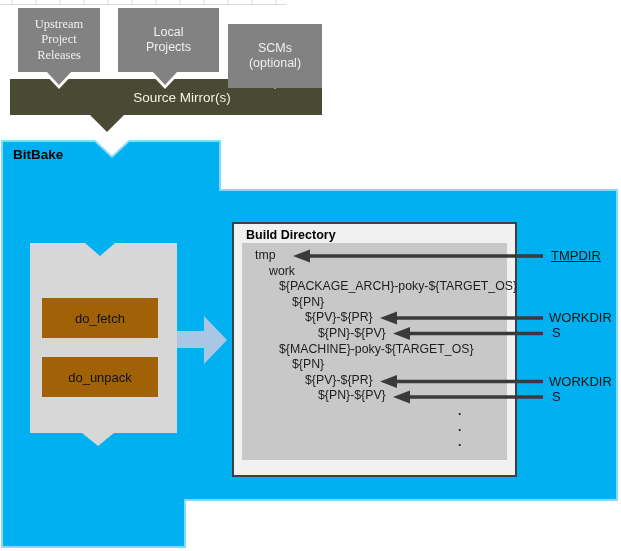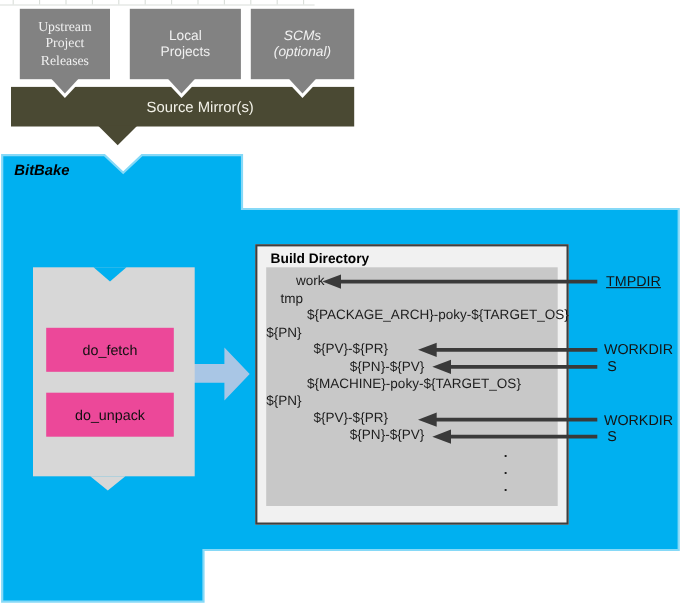--- a/index.html
+++ b/index.html
@@ -9,40 +9,40 @@
   svg.layer { position:absolute; left:0; top:0; }
   svg.overlay { pointer-events:none; z-index:10; }
 
   
   .src-box { position:absolute; background:#828282; color:#f0f0f0;
              display:flex; align-items:center; justify-content:center;
              text-align:center; font-size:12.5px; line-height:15.5px;
              white-space:pre-line; z-index:2; }
   .src-box.b1 { left:18px;  top:8px; width:82px; height:64px;font-family:Liberation Serif, serif; }
   .src-box.b2 { left:118px; top:8px; width:101px; height:64px; }
-  .src-box.b3 { left:228px; top:8px; width:94px; height:64px;font-style:italic; }
+  .src-box.b3 { left:228px; top:24px; width:94px; height:64px; }
 
   
   .mirror-label { position:absolute; left:10px; top:79px; width:312px; height:36px;
                   display:flex; align-items:center; justify-content:center;
                   color:#f3f2e9; font-size:13.5px; z-index:2;margin-left:16px; }
 
   
   .bitbake-label { position:absolute; left:13px; top:147px; font-weight:bold;
-                   font-size:13.5px; color:#000; z-index:2;font-style:italic; }
+                   font-size:13.5px; color:#000; z-index:2; }
 
   
   .sf-panel { position:absolute; left:30px; top:243px; width:147px; height:190px;
               background:#d7d7d7; z-index:2; }
   .sf-notch { position:absolute; left:55px; top:0; width:0; height:0;
               border-left:15px solid transparent; border-right:15px solid transparent;
               border-top:13px solid #00b0f0; }
   .sf-title { position:absolute; left:8px; top:21px; font-weight:bold;
               font-size:13px; color:#000; }
-  .task { position:absolute; left:12px; width:116px; height:40px; background:#ec4899;
+  .task { position:absolute; left:12px; width:116px; height:40px; background:#a16207;
           color:#101010; font-size:13px; display:flex; align-items:center;
           justify-content:center; }
   .task.t1 { top:55px; }
   .task.t2 { top:114px; }
   .sf-tail { position:absolute; left:82px; top:433px; width:0; height:0; z-index:2;
              border-left:16px solid transparent; border-right:16px solid transparent;
              border-top:13px solid #d7d7d7; }
 
   
   .bd-panel { position:absolute; left:232px; top:222px; width:285px; height:255px;
@@ -50,22 +50,22 @@
               z-index:3; }
   .bd-title { position:absolute; left:12px; top:4px; font-weight:bold;
               font-size:12.5px; color:#000; }
   .bd-tree { position:absolute; left:8px; top:19px; width:265px; height:217px;
              background:#c8c8c8; box-sizing:border-box; padding-top:5px;
              font-size:12.3px; color:#1d1d1d; }
   .bd-tree .ln { height:15.6px; line-height:15.6px; white-space:pre; }
   .ln.i1 { padding-left:13px; }
   .ln.i2 { padding-left:27px; }
   .ln.i3 { padding-left:37px; }
-  .ln.i4 { }
-  .ln.i5 { padding-left:43px; }
+  .ln.i4 { padding-left:50px; }
+  .ln.i5 { padding-left:63px; }
   .ln.i6 { padding-left:76px; }
   .ln.dots { padding-left:216px; font-weight:bold; }
 
   
   .anno { position:absolute; font-size:13px; color:#141414; z-index:11; }
   .anno.a1 { left:551px; top:248px;text-decoration:underline; }
   .anno.a2 { left:549px; top:310px; }
   .anno.a3 { left:552px; top:325px; }
   .anno.a4 { left:549px; top:374px; }
   .anno.a5 { left:552px; top:389px; }
@@ -135,22 +135,22 @@
     </div>
     <div class="task t2">
       <span>do_unpack</span>
     </div>
   </div>
   <div class="sf-tail"></div>
 
   <div class="bd-panel">
     <div class="bd-title">Build Directory</div>
     <div class="bd-tree">
+      <div class="ln i1">tmp</div>
       <div class="ln i2">work</div>
-      <div class="ln i1">tmp</div>
       <div class="ln i3">${PACKAGE_ARCH}-poky-${TARGET_OS}</div>
       <div class="ln i4">${PN}</div>
       <div class="ln i5">${PV}-${PR}</div>
       <div class="ln i6">${PN}-${PV}</div>
       <div class="ln i3">${MACHINE}-poky-${TARGET_OS}</div>
       <div class="ln i4">${PN}</div>
       <div class="ln i5">${PV}-${PR}</div>
       <div class="ln i6">${PN}-${PV}</div>
       <div class="ln dots">.</div>
       <div class="ln dots">.</div>

